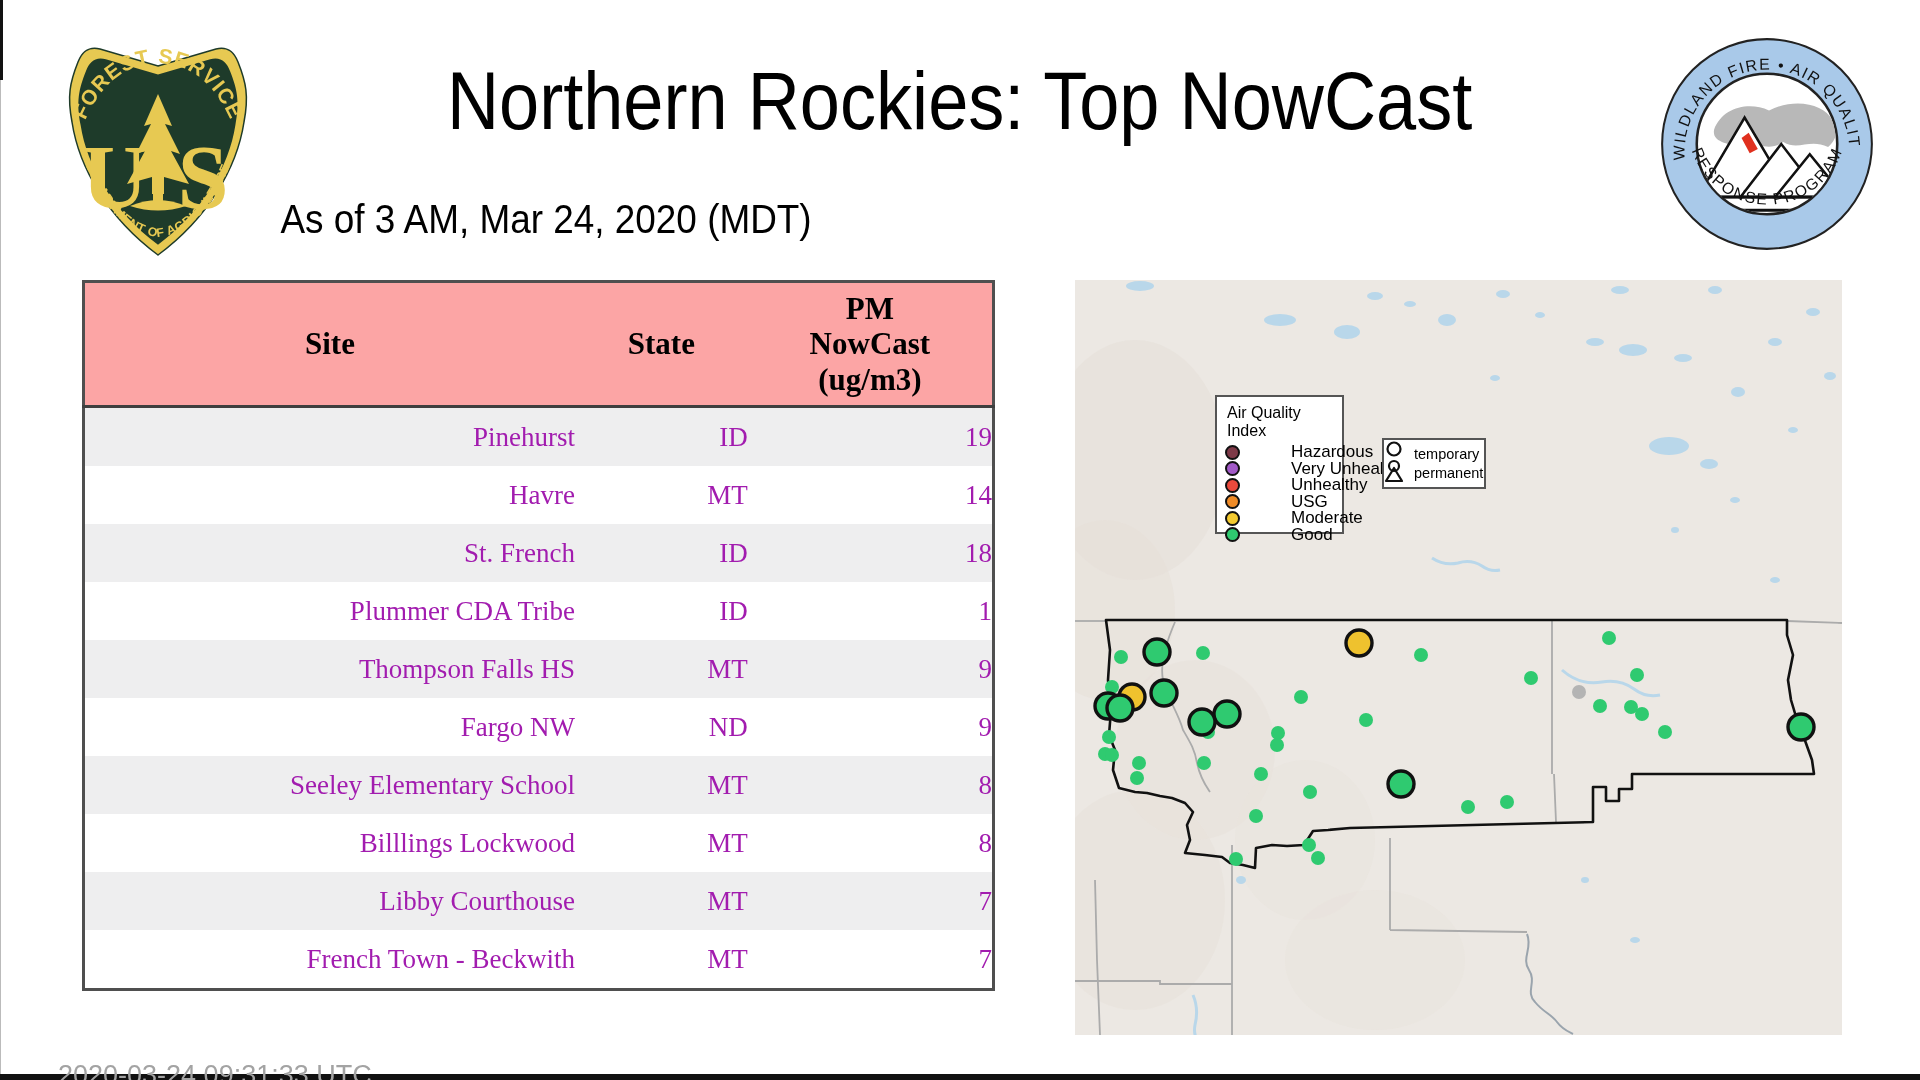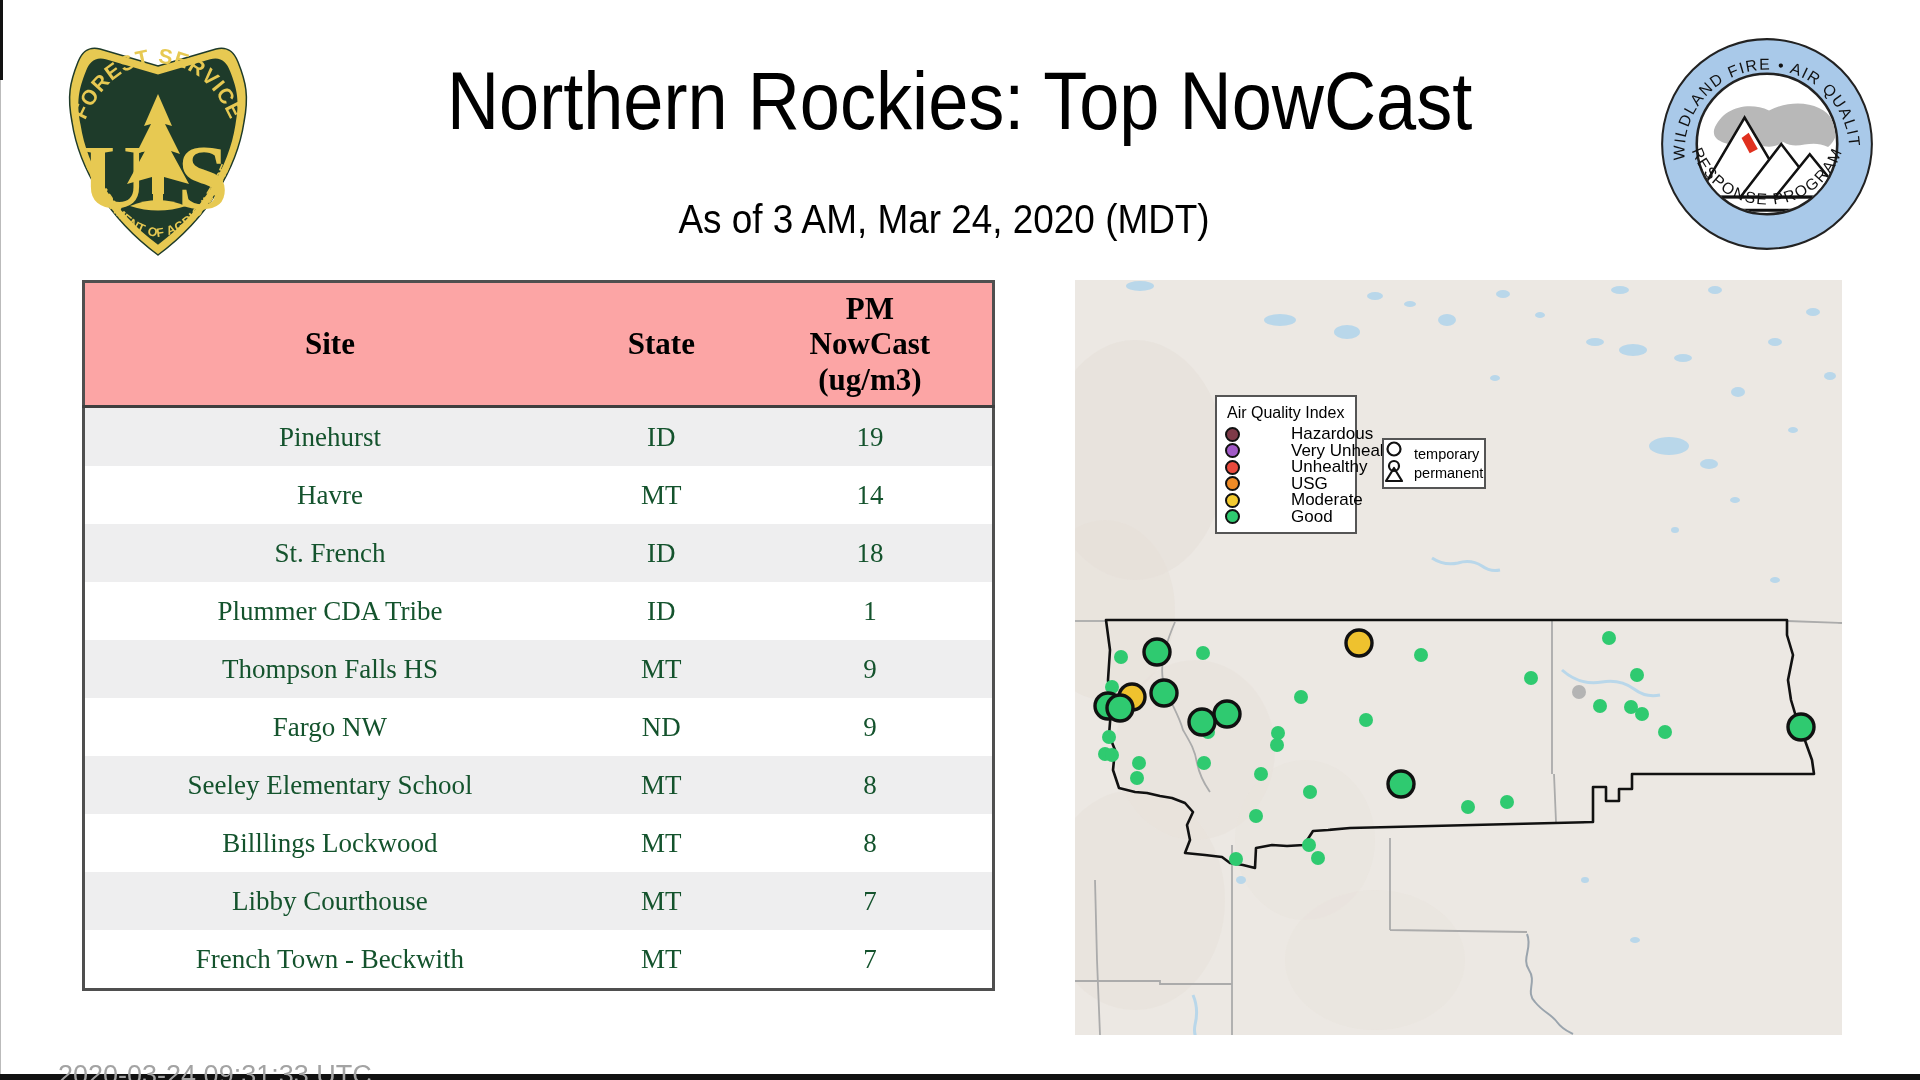--- a/index.html
+++ b/index.html
@@ -7,49 +7,49 @@
          font-family:"Liberation Sans",sans-serif;}
   
   .edge-left-black{position:absolute;left:0;top:0;width:3px;height:80px;background:#111;}
   .edge-left-gray{position:absolute;left:0;top:80px;width:1px;height:995px;background:#bbb;}
   .edge-bottom{position:absolute;left:0;top:1074px;width:1920px;height:6px;background:#111;}
 
   
   .title-wrap{position:absolute;left:260px;top:58px;width:1400px;text-align:center;}
   .narrow{display:inline-block;transform:scaleX(0.88);transform-origin:50% 50%;white-space:nowrap;color:#000;}
   .title-text{font-size:82px;line-height:1.05;}
-  .subtitle-wrap{position:absolute;left:244px;top:196px;width:1400px;text-align:center;}
+  .subtitle-wrap{position:absolute;left:251px;top:196px;width:1400px;text-align:left;}
   .subtitle-text{font-size:41px;transform:scaleX(0.9);}
 
   
   .usfs{position:absolute;left:58px;top:36px;width:200px;height:225px;}
   .wfaqrp{position:absolute;left:1655px;top:32px;width:224px;height:224px;}
 
   
   .nowcast-table{position:absolute;left:82px;top:280px;width:913px;height:705px;
       border-collapse:collapse;table-layout:fixed;font-family:"Liberation Serif",serif;
       border:3px solid #4f4f4f;}
   .nowcast-table th{background:#fca5a5;font-weight:bold;font-size:31px;color:#000;
       border-bottom:3px solid #3f3f3f;height:122px;vertical-align:middle;text-align:center;padding:0;}
-  .nowcast-table td{font-size:27px;color:#14532d;text-align:center;vertical-align:middle;
+  .nowcast-table td{font-size:27px;color:#a21caf;text-align:right;vertical-align:middle;
       height:58px;padding:0;}
   .nowcast-table tbody tr:nth-child(odd){background:#eeeeef;}
   .nowcast-table tbody tr:nth-child(even){background:#ffffff;}
   .pm-header-inner{max-width:165px;margin:0 auto;line-height:1.15;}
   .col-site{width:54%;} .col-state{width:19%;} .col-value{width:27%;}
 
   
   .timestamp{position:absolute;left:58px;top:1016px;font-size:27px;color:#a3a3a3;margin-top:44px;}
 
   
   .map-wrap{position:absolute;left:1075px;top:280px;width:767px;height:755px;}
   .map-wrap svg{position:absolute;left:0;top:0;}
   .legend-box{position:absolute;background:#fff;border:2px solid #555;color:#000;
       font-family:"Liberation Sans",sans-serif;}
-  .aqi-legend{left:140px;top:115px;width:142px;height:139px;padding:6px 8px;box-sizing:border-box;}
+  .aqi-legend{left:140px;top:115px;width:129px;height:139px;padding:6px 8px;box-sizing:border-box;}
   .aqi-title{font-size:16px;margin:1px 0 4px 2px;}
   .aqi-item{display:flex;align-items:center;height:16.5px;}
   .aqi-dot{width:11px;height:11px;border-radius:50%;border:2.5px solid #111;margin-right:6px;flex:none;}
   .aqi-label{font-size:17px;white-space:nowrap;margin-left:45px;}
   .type-legend{left:307px;top:158px;width:104px;height:51px;padding:5px 6px;box-sizing:border-box;
       display:flex;align-items:center;}
   .type-icons{width:24px;flex:none;}
   .type-labels{font-size:14.5px;line-height:19px;}
 </style>
 </head>

